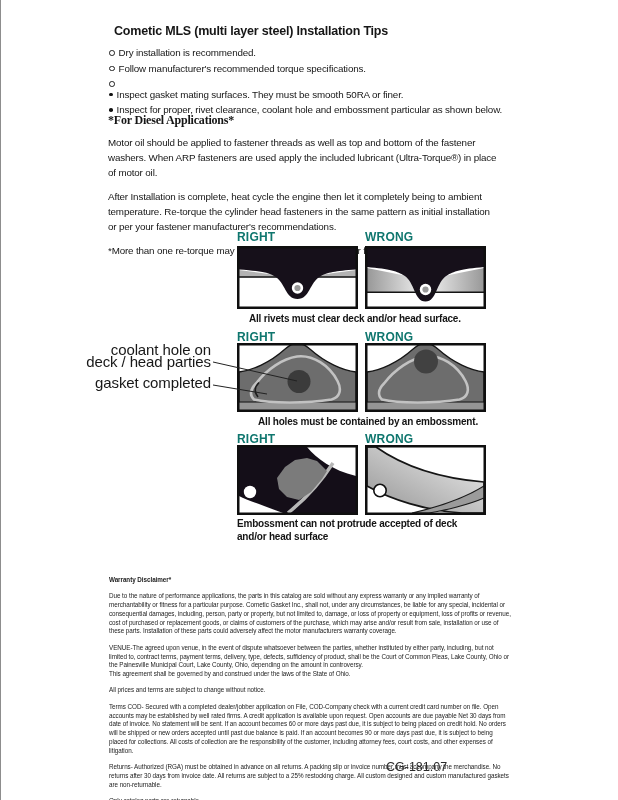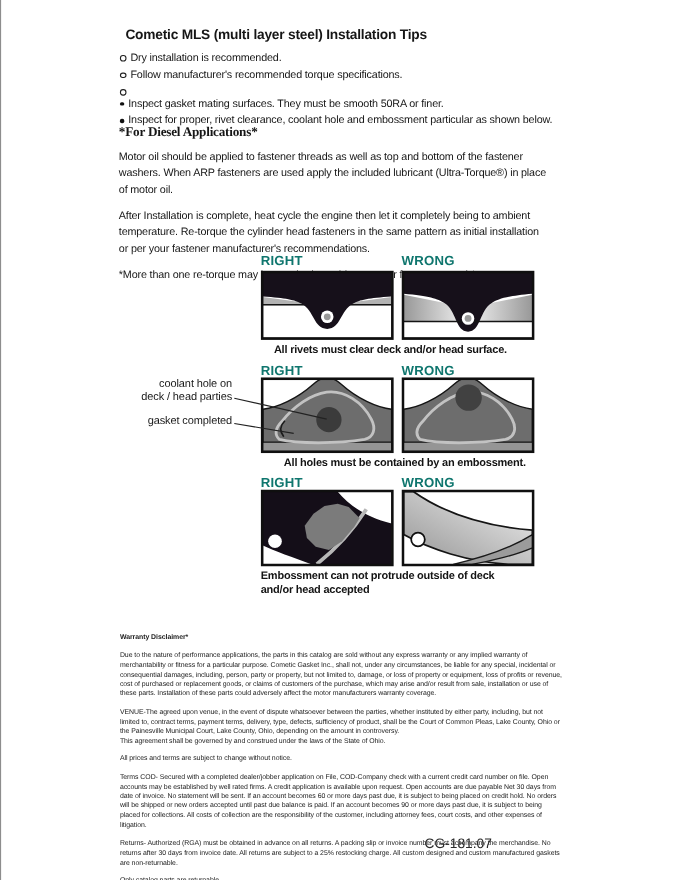--- a/index.html
+++ b/index.html
@@ -18,21 +18,21 @@
   .diesel{position:absolute;left:108px;top:113px;width:402px;}
   .diesel h2{font-size:12px;font-weight:bold;letter-spacing:-0.2px;margin:0 0 7px 0;font-family:Liberation Serif, serif;}
   .diesel p{font-size:9.8px;letter-spacing:-0.15px;line-height:15px;margin:0 11px 9px 0;}
 
   
   .diagrams{position:absolute;left:0;top:228px;width:618px;height:332px;}
   .dg-label{position:absolute;width:121px;text-align:left;font-size:12px;font-weight:600;letter-spacing:0.2px;color:#0f766e;}
   .dg-box{position:absolute;width:121px;}
   .dg-box svg{display:block;}
   .dg-caption{position:absolute;font-size:10px;font-weight:700;letter-spacing:-0.2px;color:#141414;line-height:13px;}
-  .annot{position:absolute;left:40px;width:171px;text-align:right;font-size:10px;letter-spacing:-0.1px;line-height:11.5px;color:#181818;}
+  .annot{position:absolute;left:40px;width:171px;text-align:right;font-size:15px;letter-spacing:-0.1px;line-height:11.5px;color:#181818;}
   .leader-svg{position:absolute;left:0;top:0;width:618px;height:332px;pointer-events:none;}
 
   
   .legal{position:absolute;left:109px;top:576px;width:403px;font-size:6.3px;letter-spacing:-0.05px;line-height:8.8px;color:#1c1c1c;}
   .legal .lg-head{font-weight:bold;margin:0 0 7.5px 0;}
   .legal p{margin:0 0 7.5px 0;}
   .legal p.tight{margin:0;}
 
   .footer{position:absolute;left:386px;top:760px;font-size:12.5px;color:#2a2a2a;}
 </style>
@@ -180,21 +180,21 @@
         </linearGradient>
       </defs>
       <rect x="0" y="0" width="121" height="70" fill="#ffffff"></rect>
       <path d="M11,2 C38,21 76,33.5 119,37 L119,68 L97,68 C60,65.5 26,54.5 2,41 L2,2 Z" fill="url(#g3)" stroke="#151515" stroke-width="1.6"></path>
       <path d="M47,68 C80,60.5 103,51 119,41 L119,53 C104,59.5 80,65.5 64,68 Z" fill="#9b9b9b" stroke="#1a1a1a" stroke-width="1.2"></path>
       <circle cx="15" cy="45.5" r="6.2" fill="#ffffff" stroke="#101010" stroke-width="1.6"></circle>
       <rect x="1.25" y="1.25" width="118.5" height="67.5" fill="none" stroke="#0f0f0f" stroke-width="2.5"></rect>
     </svg>
   </div>
 
-  <div class="dg-caption" style="left:237px;top:289px;width:228px;">Embossment can not protrude outside of deck and/or head accepted</div>
+  <div class="dg-caption" style="left:237px;top:289px;width:228px;">Embossment can not protrude accepted of deck and/or head surface</div>
 </div>
 
 <div class="legal">
   <p class="lg-head">Warranty Disclaimer*</p>
   <p>Due to the nature of performance applications, the parts in this catalog are sold without any express warranty or any implied warranty of merchantability or fitness for a particular purpose.  Cometic Gasket Inc., shall not, under any circumstances, be liable for any special, incidental or consequential damages, including, person, party or property, but not limited to, damage, or loss of property or equipment, loss of profits or revenue, cost of purchased or replacement goods, or claims of customers of the purchase, which may arise and/or result from sale, installation or use of these parts.  Installation of these parts could adversely affect the motor manufacturers warranty coverage.</p>
   <p class="tight">VENUE-The agreed upon venue, in the event of dispute whatsoever between the parties, whether instituted by either party, including, but not limited to, contract terms, payment terms, delivery, type, defects, sufficiency of product, shall be the Court of Common Pleas, Lake County, Ohio or the Painesville Municipal Court, Lake County, Ohio, depending on the amount in controversy.</p>
   <p>This agreement shall be governed by and construed under the laws of the State of Ohio.</p>
   <p>All prices and terms are subject to change without notice.</p>
   <p>Terms COD- Secured with a completed dealer/jobber application on File, COD-Company check with a current credit card number on file.  Open accounts may be established by well rated firms.  A credit application is available upon request.  Open accounts are due payable Net 30 days from date of invoice.  No statement will be sent.  If an account becomes 60 or more days past due, it is subject to being placed on credit hold.  No orders will be shipped or new orders accepted until past due balance is paid.  If an account becomes 90 or more days past due, it is subject to being placed for collections.  All costs of collection are the responsibility of the customer, including attorney fees, court costs, and other expenses of litigation.</p>
   <p>Returns- Authorized (RGA) must be obtained in advance on all returns.  A packing slip or invoice number must accompany the merchandise.  No returns after 30 days from invoice date.  All returns are subject to a 25% restocking charge.  All custom designed and custom manufactured gaskets are non-returnable.</p>

